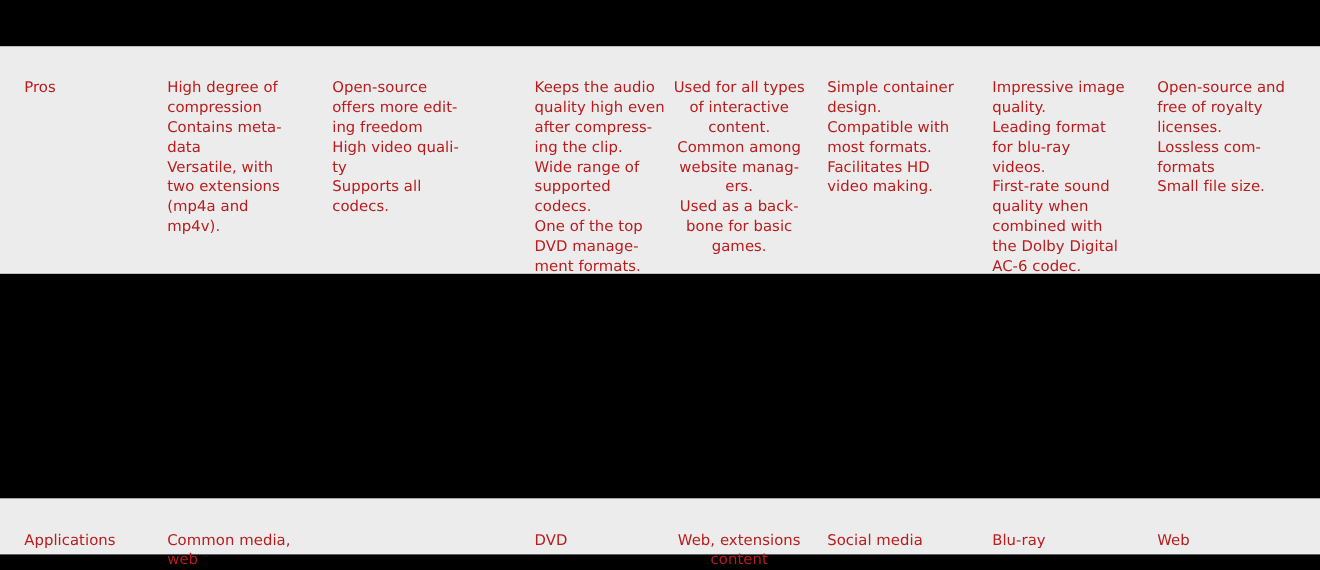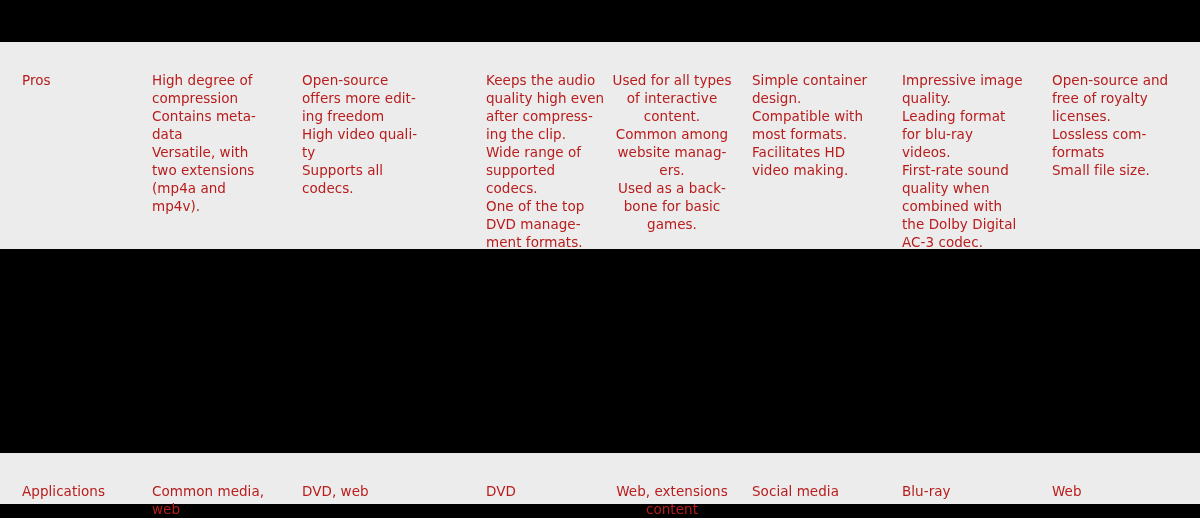--- a/index.html
+++ b/index.html
@@ -116,38 +116,37 @@
 video making.</div>
     <div class="cell c6">Impressive image
 quality.
 Leading format
 for blu-ray
 videos.
 First-rate sound
 quality when
 combined with
 the Dolby Digital
-AC-3 codec.</div>
+AC-6 codec.</div>
     <div class="cell c7">Open-source and
 free of royalty
 licenses.
 Lossless com-
 formats
 Small file size.</div>
   </div>
 </section>
 
 <div class="band" id="band-middle"></div>
 
 <section class="panel" id="panel-apps">
   <div class="row">
     <div class="cell label c0">Applications</div>
     <div class="cell c1">Common media,
 web</div>
-    <div class="cell c2">DVD, web</div>
     <div class="cell c3">DVD</div>
     <div class="cell c4">Web, extensions
 content</div>
     <div class="cell c6">Blu-ray</div>
     <div class="cell c5">Social media</div>
     <div class="cell c7">Web</div>
   </div>
 </section>
 
 </body></html>

